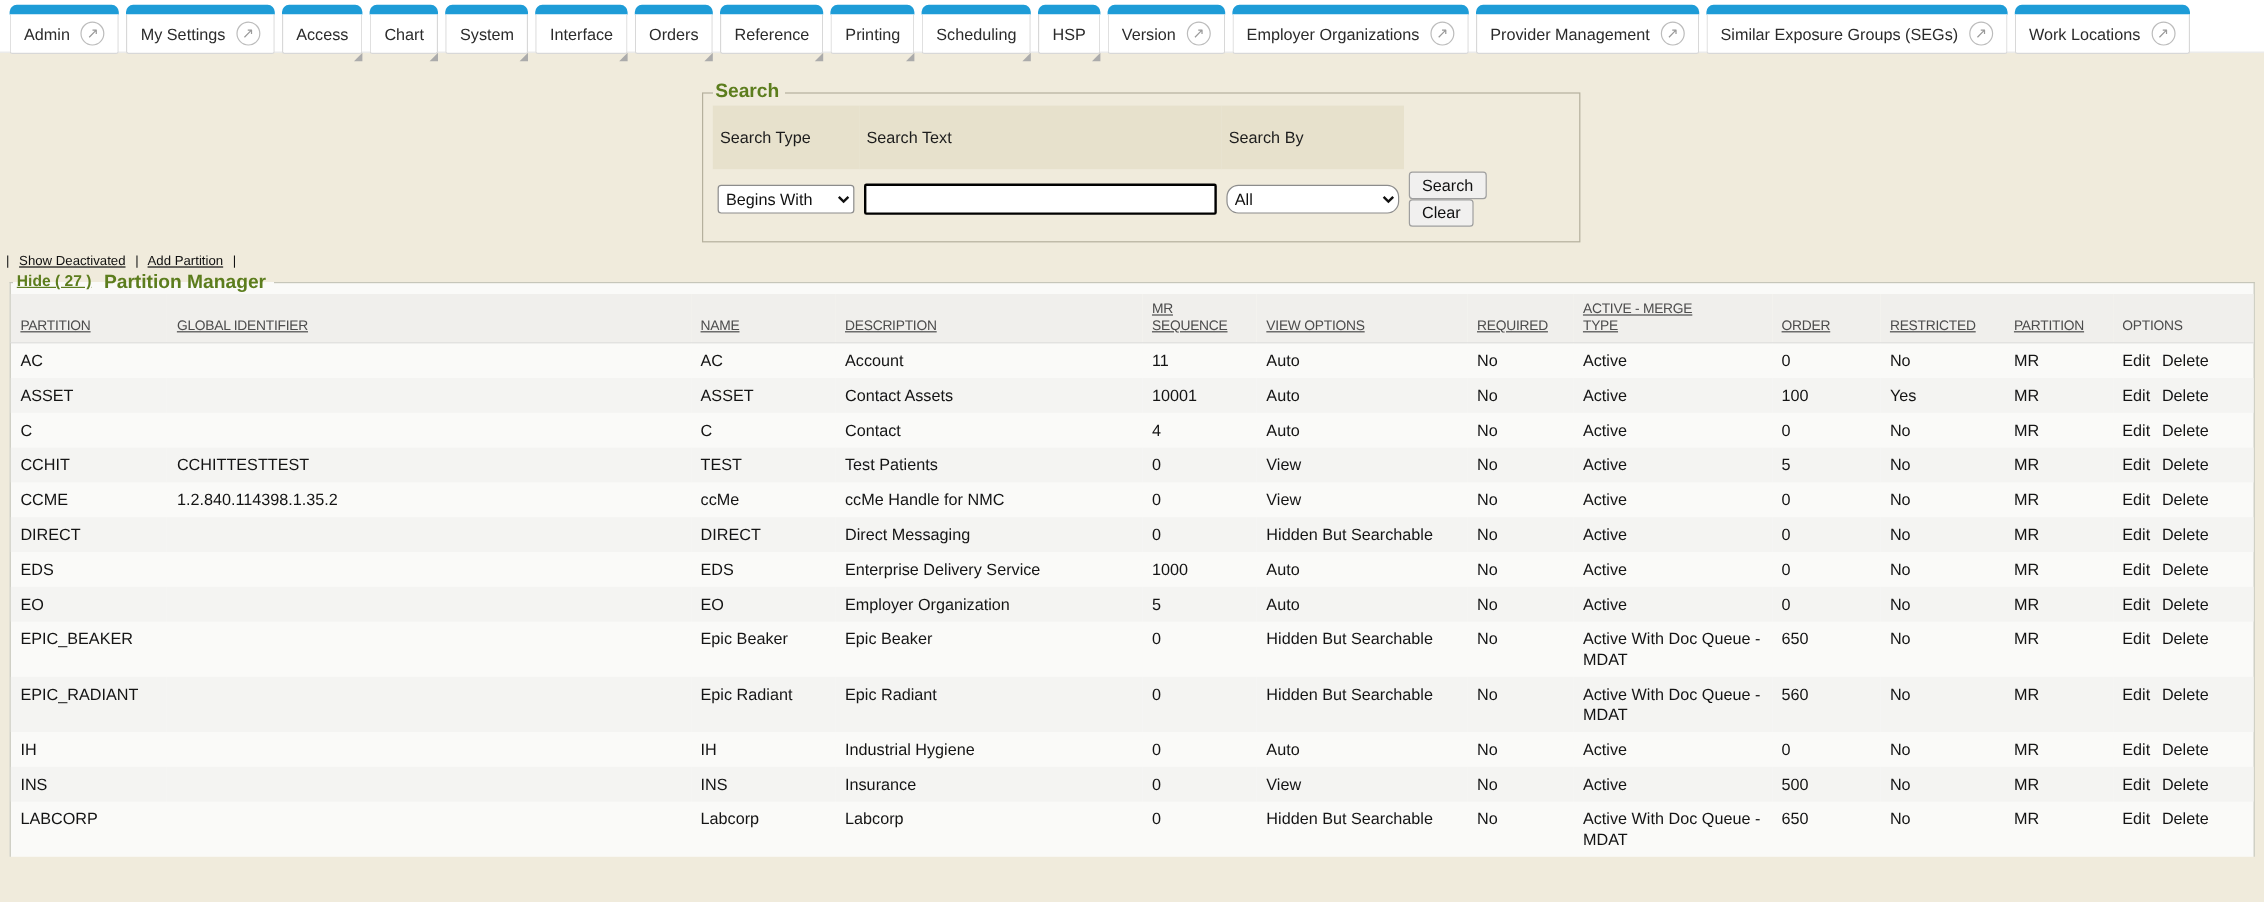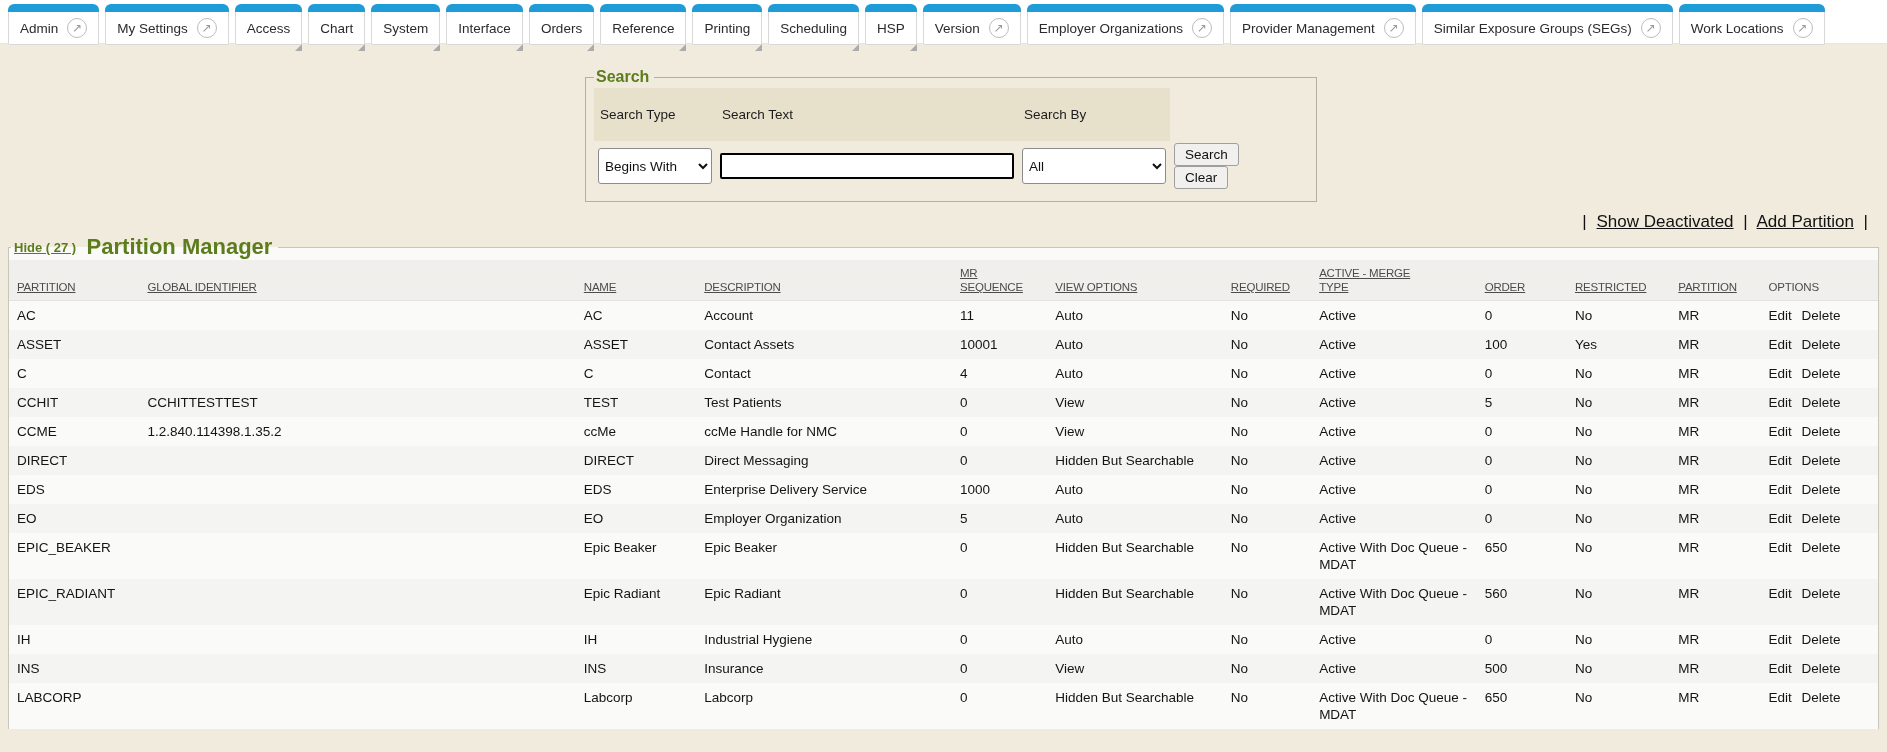--- a/index.html
+++ b/index.html
@@ -54,54 +54,54 @@
   .search-fs legend {
     color:var(--heading_green,#5c7d1d); font-weight:bold; font-size:16px;
     padding:0 5px 0 2px;
   }
   .search-table { border-collapse:collapse; width:100%; }
   .search-table td { padding:2px 4px; vertical-align:middle; font-size:13.5px; }
   .search-table tr.hdr td { background:var(--strip,#e7e1cc); padding:19px 6px; }
   .search-table tr.hdr td.nostrip { background:transparent; }
   .col-type { width:122px; } .col-text { width:300px; } .col-by { width:152px; }
   select {
-    font-family:inherit; font-size:13.5px; height:36px;
+    font-family:inherit; font-size:13.5px; height:24px;
     border:1px solid #8c8c8c; border-radius:3px; background:#fff; color:#111;
     padding:0 2px;
   }
-  .type-select { width:114px; } .by-select { width:144px; }
+  .type-select { width:114px; } .by-select { width:144px;border-radius:10px; }
   .search-input {
     width:294px; height:26px; border:2px solid #000; border-radius:2px;
     font-family:inherit; font-size:13.5px; padding:0 4px; background:#fff;
   }
   .btn {
     font-family:inherit; font-size:13.5px; color:#111;
     background:#f1f0ef; border:1px solid #9f9f9f; border-radius:3px;
     padding:3px 10px; margin-right:6px; cursor:pointer;
   }
 
   
   .top-links {
-    text-align:right; margin:10px 14px 2px 0;
-    font-size:17px; color:#111;
+    text-align:left; margin:10px 14px 2px 0;
+    font-size:11px; color:#111;
   }
   .top-links a { color:#111; text-decoration:underline; cursor:pointer; }
   .top-links .sep { margin:0 5px; text-decoration:none; }
 
   
   .pm-fs {
     margin:0 8px; border:1px solid #c6c6ba; border-bottom:none;
     background:var(--panel,#fafaf8); padding:0;
   }
   .pm-fs legend { padding:0 6px 0 3px; margin-left:2px; }
   .hide-link {
     color:var(--heading_green,#5c7d1d); font-weight:bold; font-size:13px;
     text-decoration:underline; cursor:pointer; margin-right:6px; vertical-align:2px;
   }
-  .pm-title { color:var(--heading_green,#5c7d1d); font-weight:bold; font-size:22px; }
+  .pm-title { color:var(--heading_green,#5c7d1d); font-weight:bold; font-size:16px; }
 
   .pm-table { width:100%; border-collapse:collapse; table-layout:fixed; }
   .pm-table thead th {
     background:var(--header_bg,#f0efec);
     text-align:left; vertical-align:bottom;
     font-size:11.5px; font-weight:normal; color:#4c4c4c;
     letter-spacing:-0.2px;
     padding:6px 6px 6px 8px; border-bottom:1px solid #e2e2e0;
     cursor:pointer;
   }

